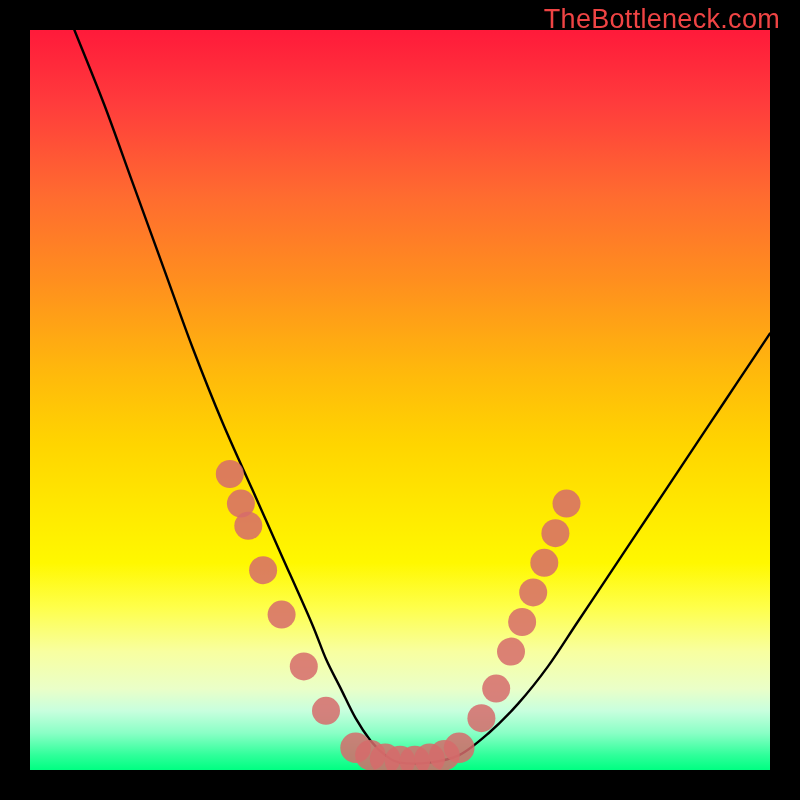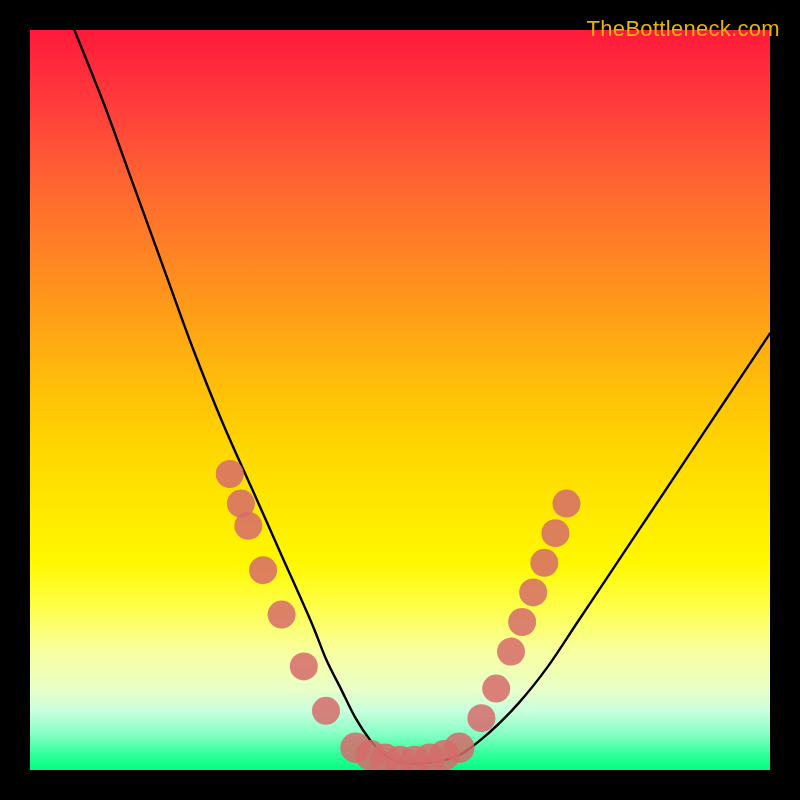--- a/index.html
+++ b/index.html
@@ -14,24 +14,24 @@
   .frame {
     position: absolute;
     top: 0;
     left: 0;
     width: 800px;
     height: 800px;
     background: #000;
   }
   .watermark {
     position: absolute;
-    top: 16px;
+    top: 4px;
     right: 20px;
-    color: #eab308;
-    font-size: 22px;
+    color: #ef4444;
+    font-size: 27px;
     font-weight: 500;
     letter-spacing: 0.3px;
     z-index: 10;
   }
   .plot {
     position: absolute;
     top: 30px;
     left: 30px;
     width: 740px;
     height: 740px;

